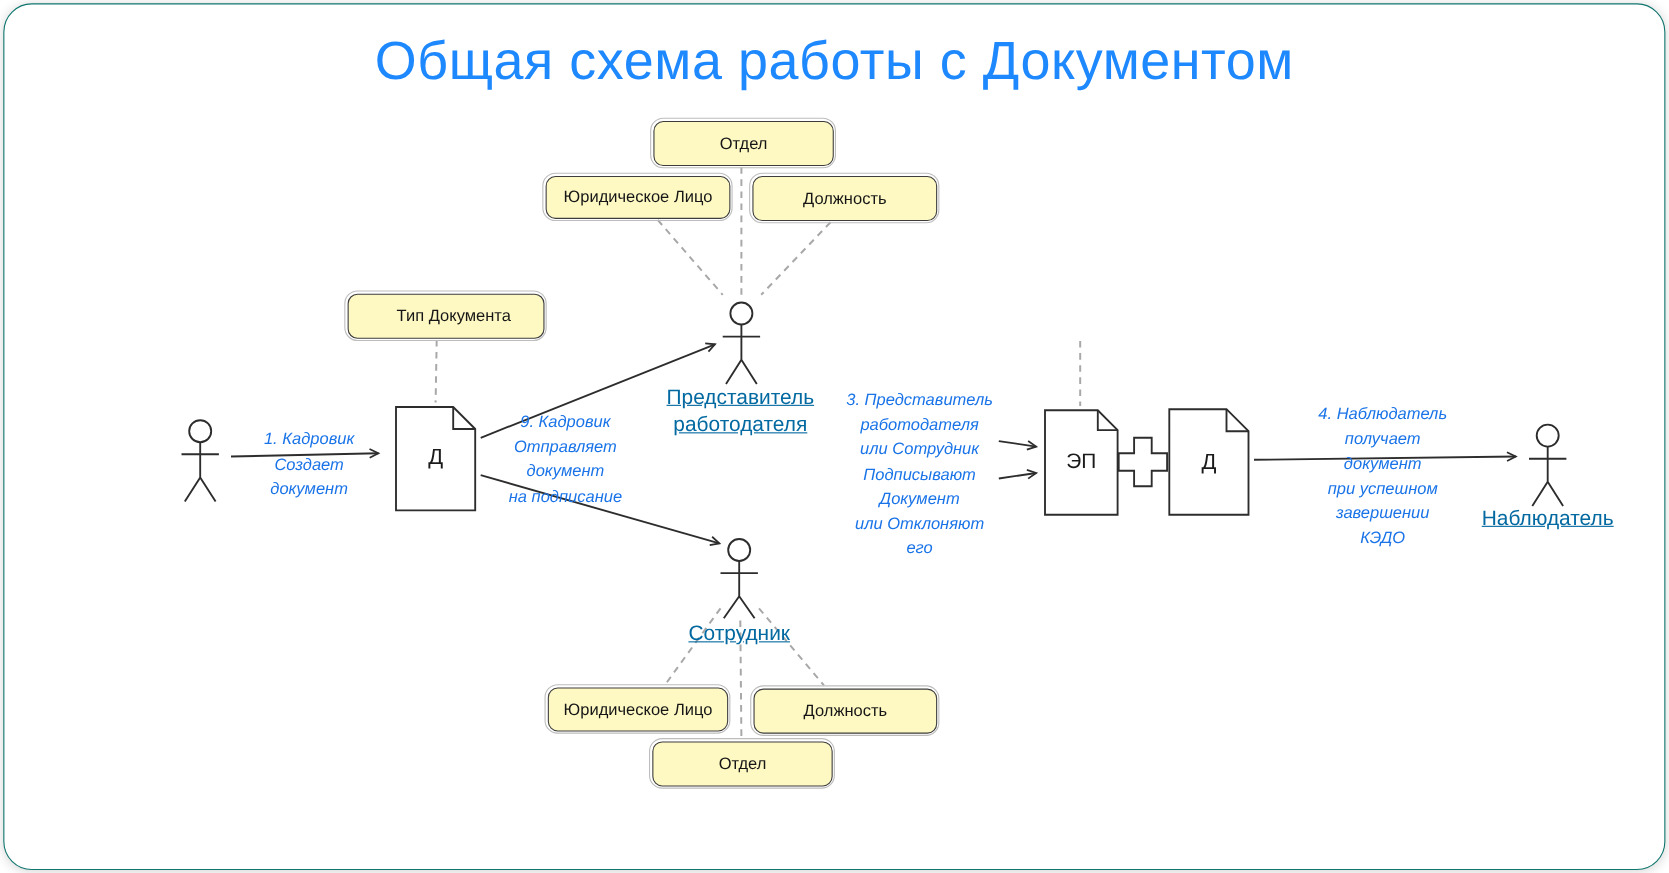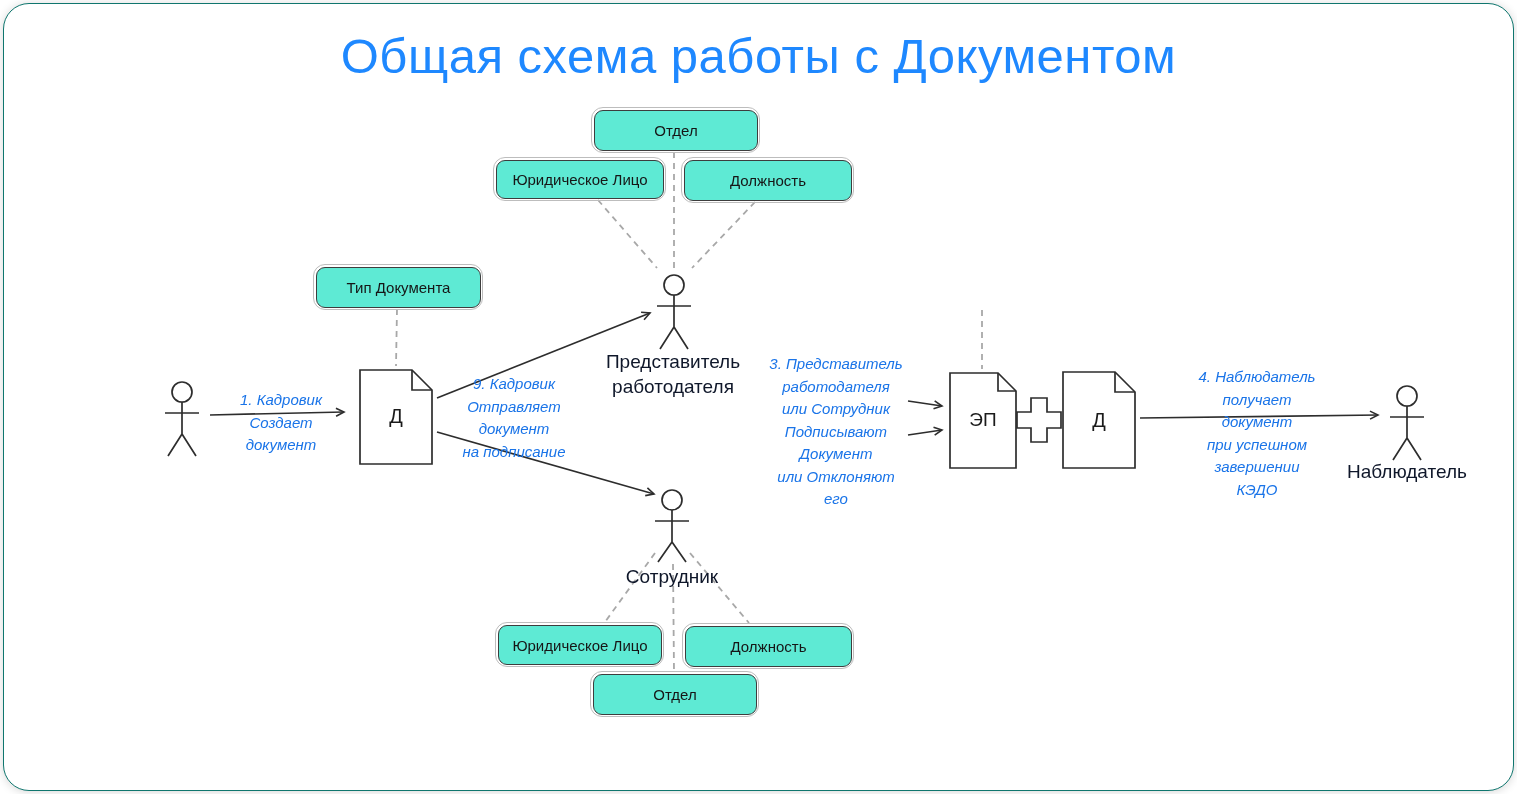--- a/index.html
+++ b/index.html
@@ -32,21 +32,21 @@
     width: 100%;
     margin: 0;
     text-align: center;
     font-size: 49px;
     font-weight: 400;
     color: #1e88ff;
     letter-spacing: 0.5px;
   }
   .box {
     position: absolute;
-    background: #5eead4;
+    background: #fef9c3;
     border: 1.6px solid #3d3d3d;
     border-radius: 9px;
     display: flex;
     align-items: center;
     justify-content: center;
     font-size: 15px;
     color: #161616;
     z-index: 3;
   }
   .box::after {
@@ -54,24 +54,25 @@
     position: absolute;
     inset: -4px -3px -3px -4px;
     border: 1px solid #bdbdbd;
     border-radius: 12px;
     pointer-events: none;
   }
   .actor-label {
     position: absolute;
     text-align: center;
     font-size: 19px;
-    color: #0f172a;
+    color: #0369a1;
     line-height: 1.32;
     white-space: pre-line;
     z-index: 2;
+    text-decoration: underline;
   }
   .doc-label {
     position: absolute;
     text-align: center;
     font-size: 20px;
     color: #1b1b1b;
     z-index: 2;
   }
   .annotation {
     position: absolute;
@@ -153,21 +154,21 @@
       <path d="M1111 368 L1111 388 L1131 388" fill="none"></path>
     </g>
   </svg>
 
   <h1 class="title">Общая схема работы с Документом</h1>
 
   <div class="box" style="left:590px; top:106px; width:162px; height:39px;">Отдел</div>
   <div class="box" style="left:492px; top:156px; width:166px; height:37px;">Юридическое Лицо</div>
   <div class="box" style="left:680px; top:156px; width:166px; height:39px;">Должность</div>
 
-  <div class="box" style="left:312px; top:263px; width:163px; height:39px;">Тип Документа</div>
+  <div class="box" style="left:312px; top:263px; width:163px; height:39px;padding-left:14px;">Тип Документа</div>
 
 
   <div class="box" style="left:494px; top:621px; width:162px; height:38px;">Юридическое Лицо</div>
   <div class="box" style="left:681px; top:622px; width:165px; height:39px;">Должность</div>
   <div class="box" style="left:589px; top:670px; width:162px; height:39px;">Отдел</div>
 
   <div class="actor-label" style="left:576px; top:345px; width:186px;">Представитель
 работодателя</div>
   <div class="actor-label" style="left:598px; top:560px; width:140px;">Сотрудник</div>
   <div class="actor-label" style="left:1332px; top:455px; width:142px;">Наблюдатель</div>

